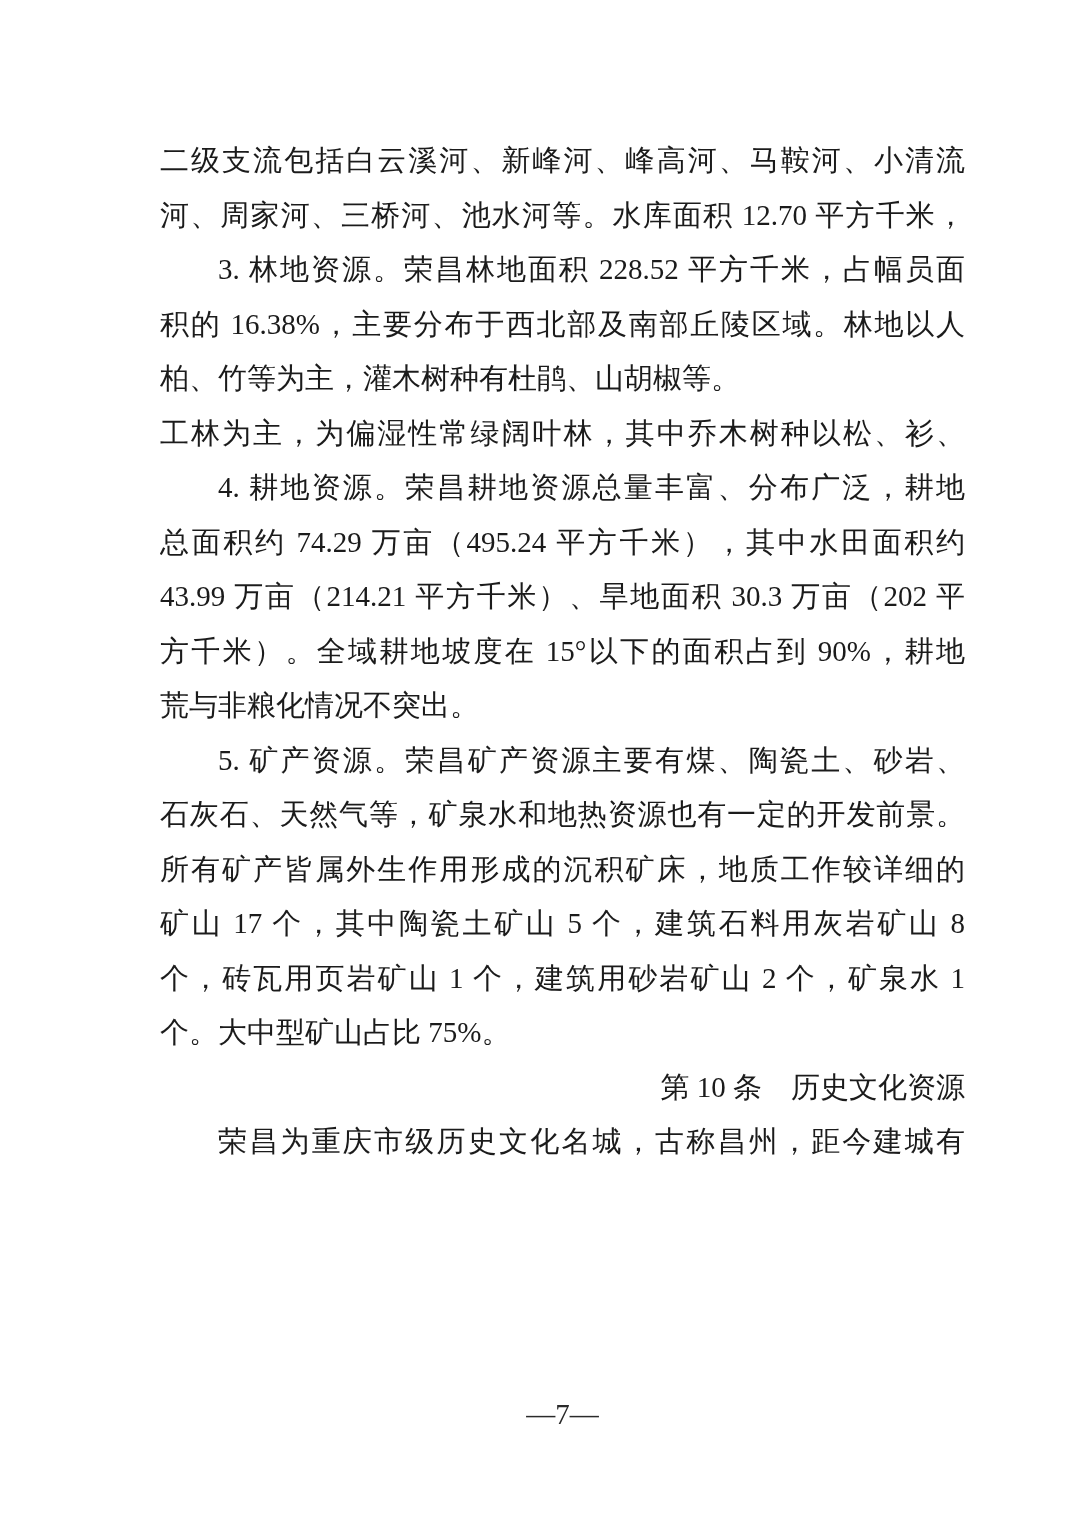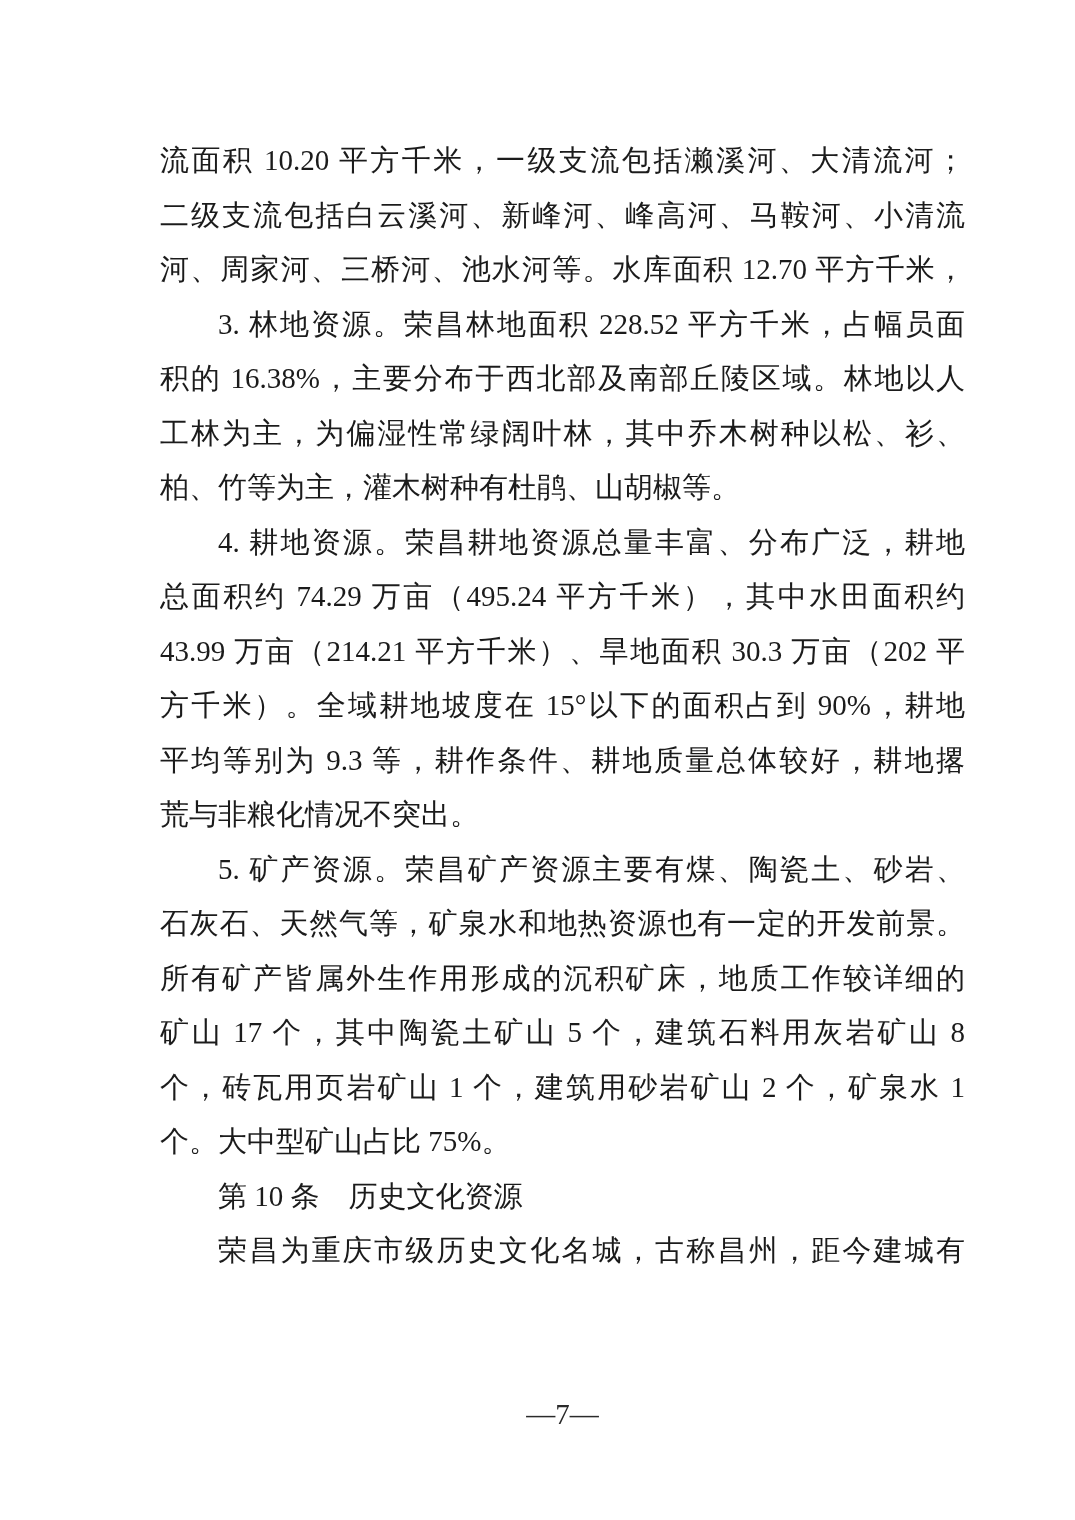--- a/index.html
+++ b/index.html
@@ -28,56 +28,54 @@
     overflow: hidden;
     text-align: left;
   }
   
   .j {
     text-align: justify;
     text-align-last: justify;
   }
   
   .ind { text-indent: 58px; }
-  .heading { font-weight: 500; }
+  .heading { font-weight: 500; text-align: right; }
   .page-num {
     position: absolute;
     left: 160px;
     top: 1392px;
     width: 805px;
     text-align: center;
     font-size: 29px;
     line-height: 44px;
     color: #2a2a2a;
   }
 </style>
 </head>
 <body>
 
 <div class="text-col">
 
   <div class="para">
-    <div class="ln j">流面积 10.20 平方千米，一级支流包括濑溪河、大清流河；</div>
     <div class="ln j">二级支流包括白云溪河、新峰河、峰高河、马鞍河、小清流</div>
     <div class="ln j">河、周家河、三桥河、池水河等。水库面积 12.70 平方千米，</div>
   </div>
 
   <div class="para">
     <div class="ln j ind">3. 林地资源。荣昌林地面积 228.52 平方千米，占幅员面</div>
     <div class="ln j">积的 16.38%，主要分布于西北部及南部丘陵区域。林地以人</div>
+    <div class="ln">柏、竹等为主，灌木树种有杜鹃、山胡椒等。</div>
     <div class="ln j">工林为主，为偏湿性常绿阔叶林，其中乔木树种以松、衫、</div>
-    <div class="ln">柏、竹等为主，灌木树种有杜鹃、山胡椒等。</div>
   </div>
 
   <div class="para">
     <div class="ln j ind">4. 耕地资源。荣昌耕地资源总量丰富、分布广泛，耕地</div>
     <div class="ln j">总面积约 74.29 万亩（495.24 平方千米），其中水田面积约</div>
     <div class="ln j">43.99 万亩（214.21 平方千米）、旱地面积 30.3 万亩（202 平</div>
     <div class="ln j">方千米）。全域耕地坡度在 15°以下的面积占到 90%，耕地</div>
-    <div class="ln j">平均等别为 9.3 等，耕作条件、耕地质量总体较好，耕地撂</div>
     <div class="ln">荒与非粮化情况不突出。</div>
   </div>
 
   <div class="para">
     <div class="ln j ind">5. 矿产资源。荣昌矿产资源主要有煤、陶瓷土、砂岩、</div>
     <div class="ln j">石灰石、天然气等，矿泉水和地热资源也有一定的开发前景。</div>
     <div class="ln j">所有矿产皆属外生作用形成的沉积矿床，地质工作较详细的</div>
     <div class="ln j">矿山 17 个，其中陶瓷土矿山 5 个，建筑石料用灰岩矿山 8</div>
     <div class="ln j">个，砖瓦用页岩矿山 1 个，建筑用砂岩矿山 2 个，矿泉水 1</div>
     <div class="ln">个。大中型矿山占比 75%。</div>

